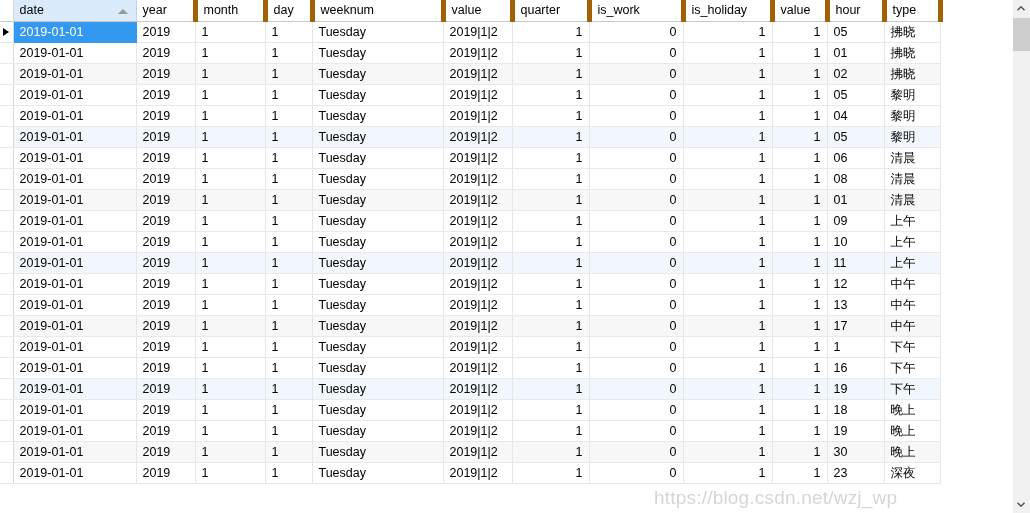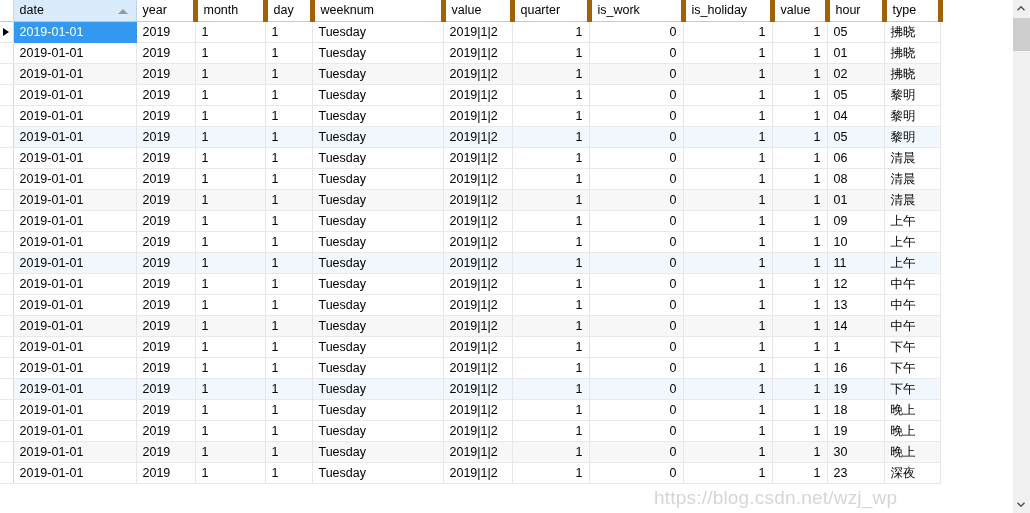--- a/index.html
+++ b/index.html
@@ -436,21 +436,21 @@
             <td class="txt">2019-01-01</td>
             <td class="txt">2019</td>
             <td class="txt">1</td>
             <td class="txt">1</td>
             <td class="txt">Tuesday</td>
             <td class="txt">2019|1|2</td>
             <td class="num">1</td>
             <td class="num">0</td>
             <td class="num">1</td>
             <td class="num">1</td>
-            <td class="txt">14</td>
+            <td class="txt">17</td>
             <td class="txt">中午</td>
           </tr>
           <tr class="stripe-white">
             <td class="rowmark"></td>
             <td class="txt">2019-01-01</td>
             <td class="txt">2019</td>
             <td class="txt">1</td>
             <td class="txt">1</td>
             <td class="txt">Tuesday</td>
             <td class="txt">2019|1|2</td>

